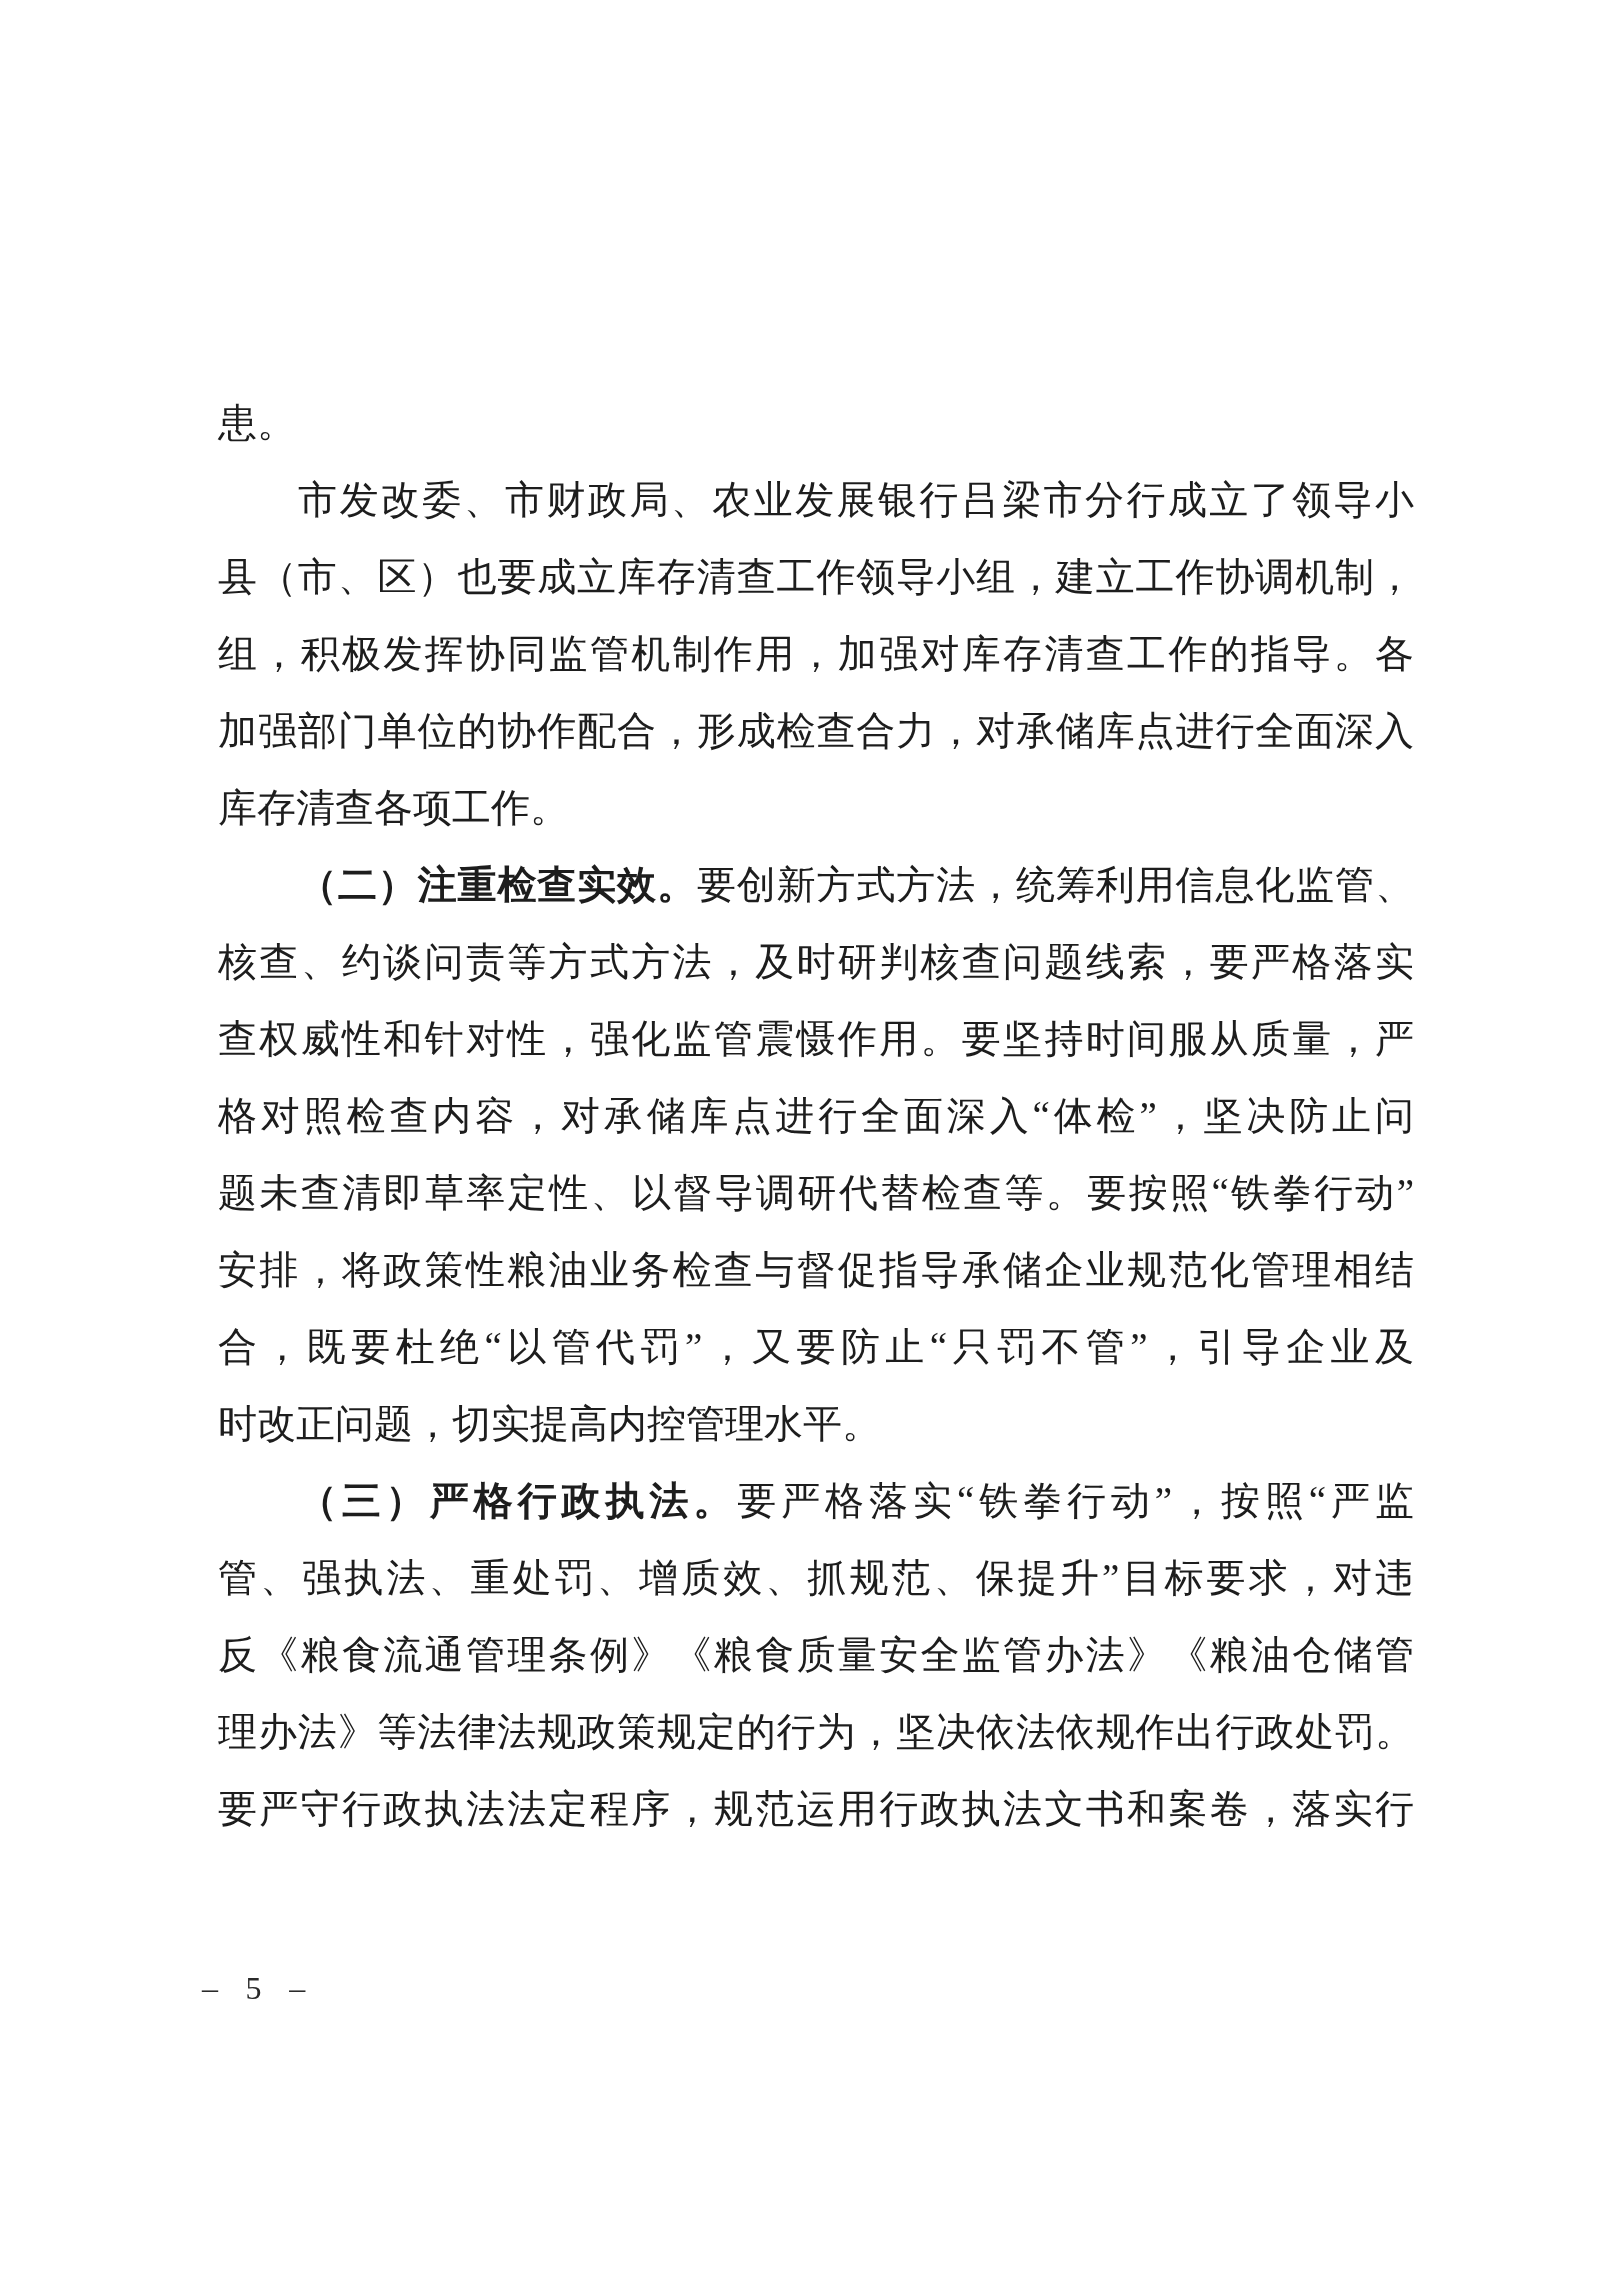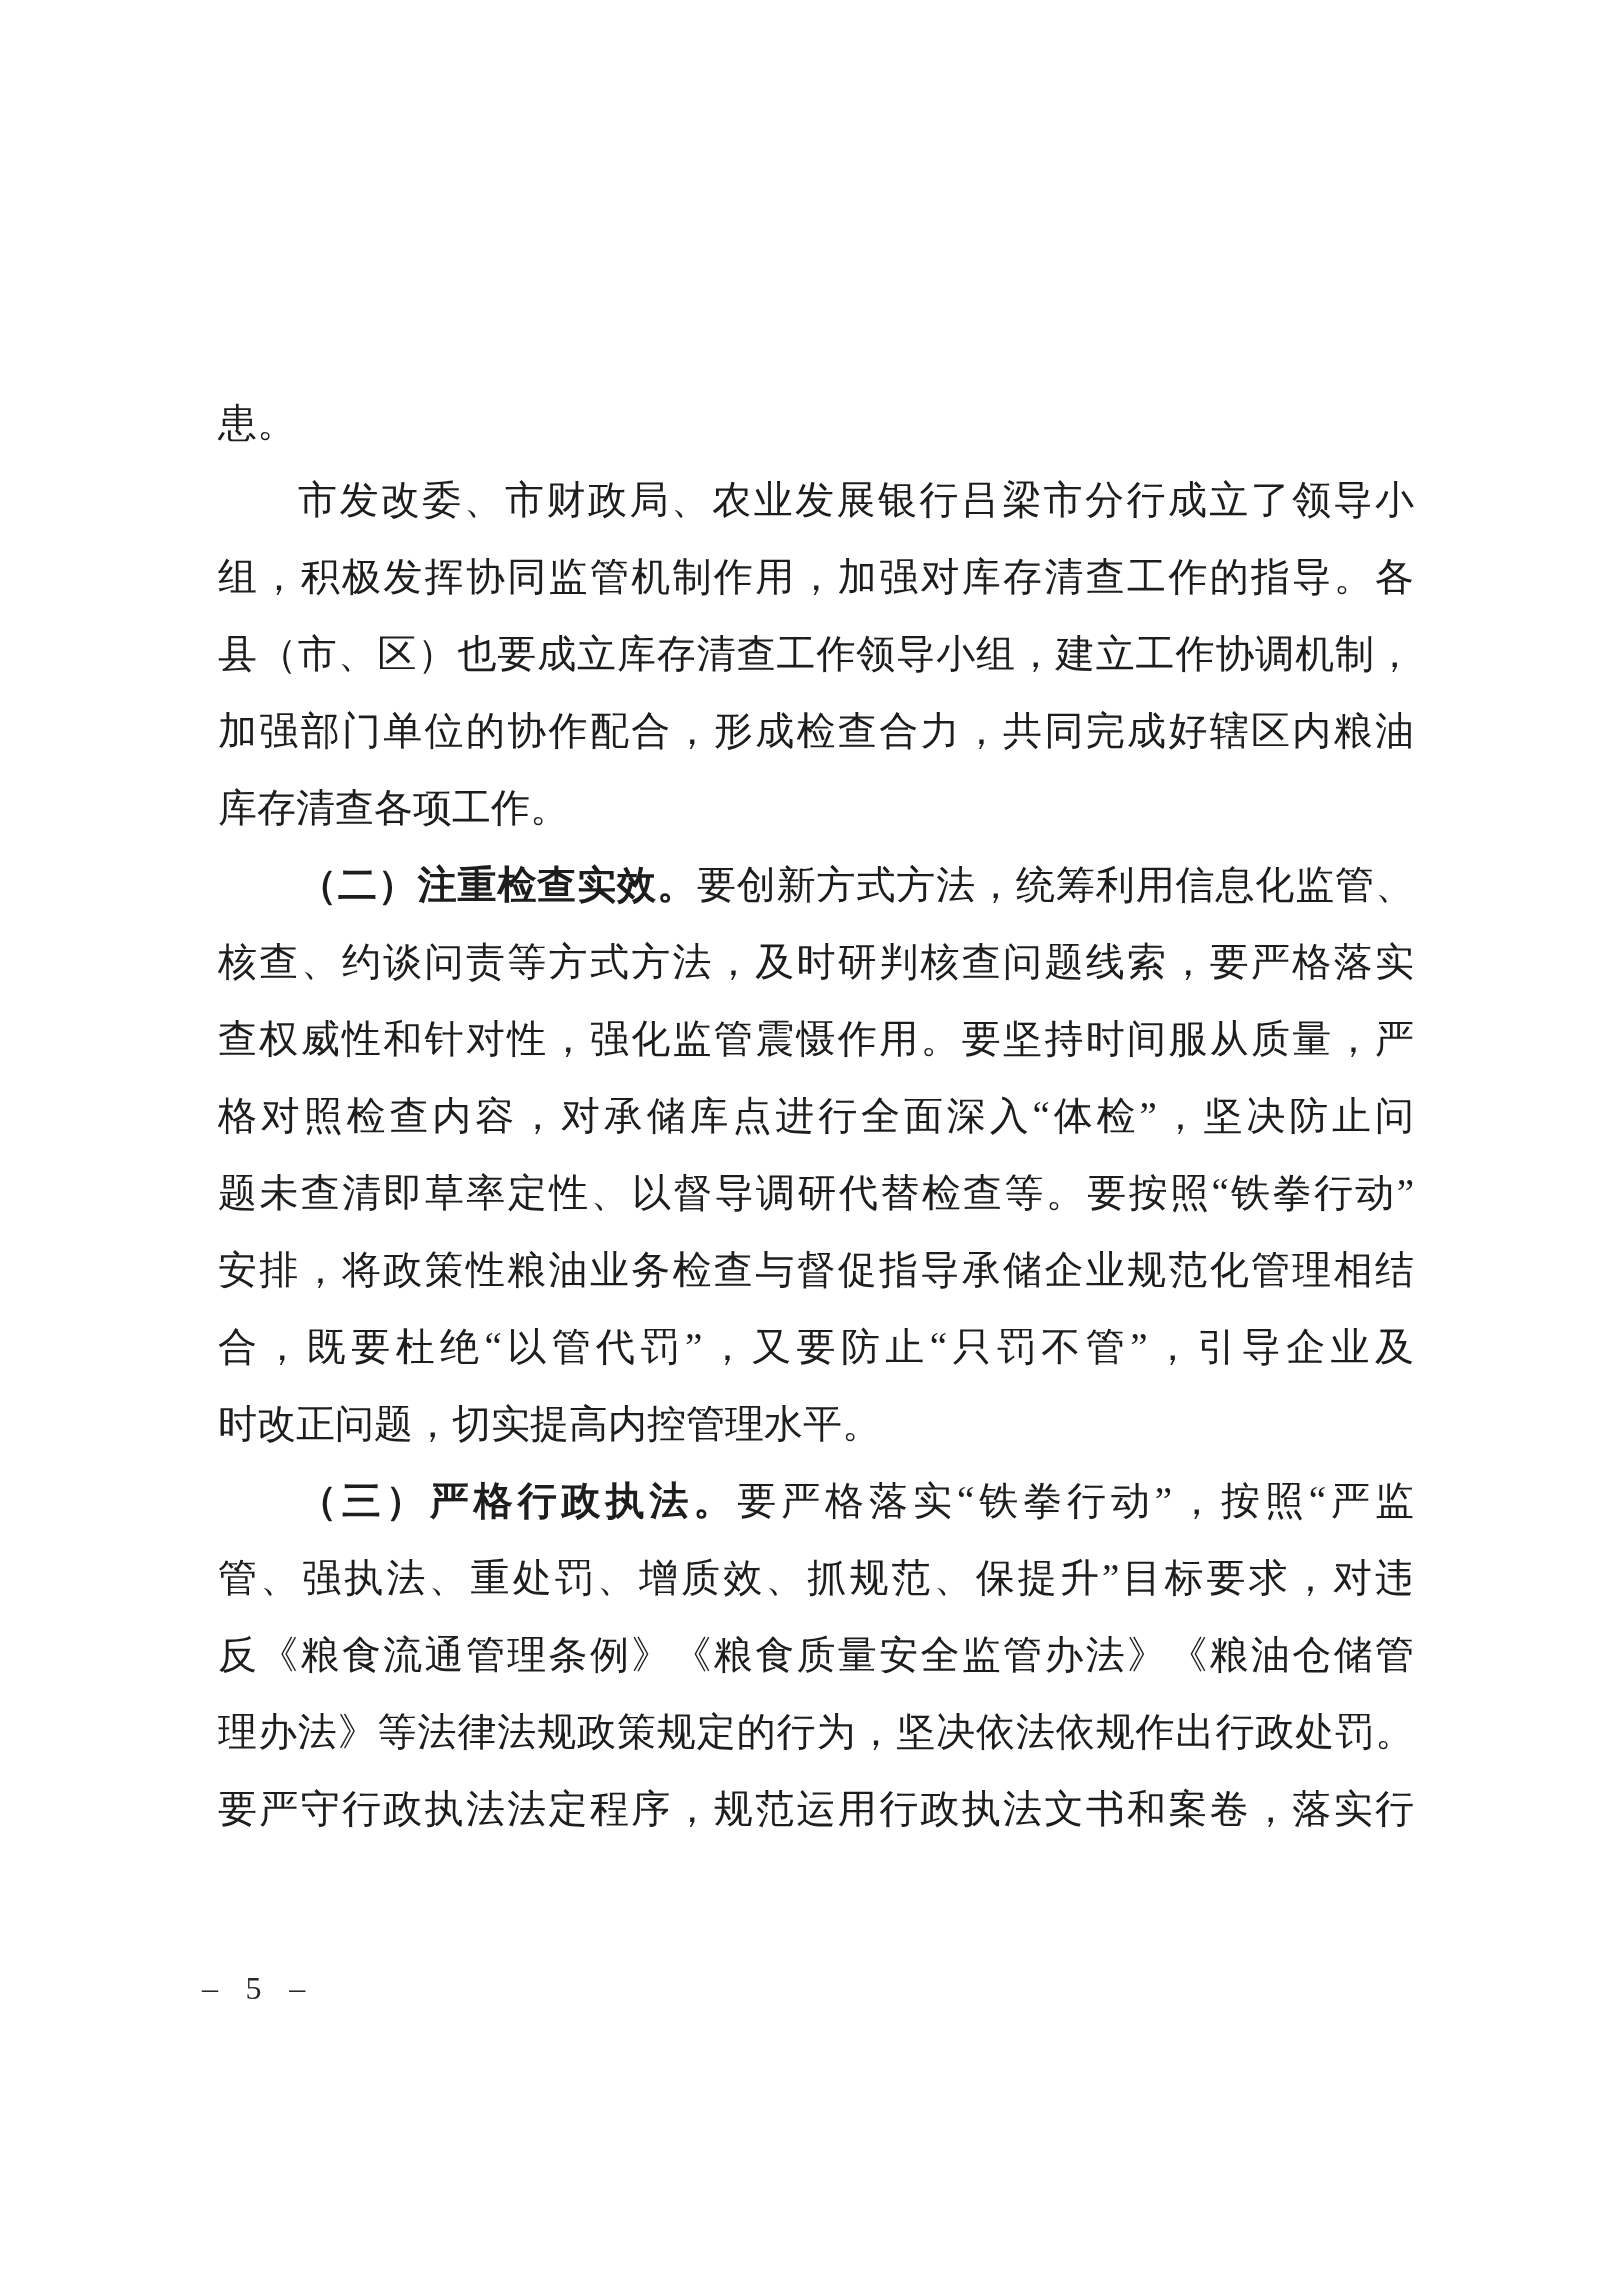--- a/index.html
+++ b/index.html
@@ -56,23 +56,23 @@
     line-height: 1;
   }
 </style>
 </head>
 <body>
 
 <div class="page">
   <div class="doc-body" id="doc-body">
       <div class="doc-line flush"><span class="seg">患。</span></div>
       <div class="doc-line stretch indent"><span class="seg">市发改委、市财政局、农业发展银行吕梁市分行成立了领导小</span></div>
+      <div class="doc-line stretch"><span class="seg">县（市、区）也要成立库存清查工作领导小组，建立工作协调机制，</span></div>
       <div class="doc-line stretch"><span class="seg">组，积极发挥协同监管机制作用，加强对库存清查工作的指导。各</span></div>
-      <div class="doc-line stretch"><span class="seg">县（市、区）也要成立库存清查工作领导小组，建立工作协调机制，</span></div>
-      <div class="doc-line stretch"><span class="seg">加强部门单位的协作配合，形成检查合力，共同完成好辖区内粮油</span></div>
+      <div class="doc-line stretch"><span class="seg">加强部门单位的协作配合，形成检查合力，对承储库点进行全面深入</span></div>
       <div class="doc-line flush"><span class="seg">库存清查各项工作。</span></div>
       <div class="doc-line stretch indent"><span class="seg bold">（二）注重检查实效。</span><span class="seg">要创新方式方法，统筹利用信息化监管、</span></div>
       <div class="doc-line stretch"><span class="seg">核查、约谈问责等方式方法，及时研判核查问题线索，要严格落实</span></div>
       <div class="doc-line stretch"><span class="seg">查权威性和针对性，强化监管震慑作用。要坚持时间服从质量，严</span></div>
       <div class="doc-line stretch"><span class="seg">格对照检查内容，对承储库点进行全面深入“体检”，坚决防止问</span></div>
       <div class="doc-line stretch"><span class="seg">题未查清即草率定性、以督导调研代替检查等。要按照“铁拳行动”</span></div>
       <div class="doc-line stretch"><span class="seg">安排，将政策性粮油业务检查与督促指导承储企业规范化管理相结</span></div>
       <div class="doc-line stretch"><span class="seg">合，既要杜绝“以管代罚”，又要防止“只罚不管”，引导企业及</span></div>
       <div class="doc-line flush"><span class="seg">时改正问题，切实提高内控管理水平。</span></div>
       <div class="doc-line stretch indent"><span class="seg bold">（三）严格行政执法。</span><span class="seg">要严格落实“铁拳行动”，按照“严监</span></div>

